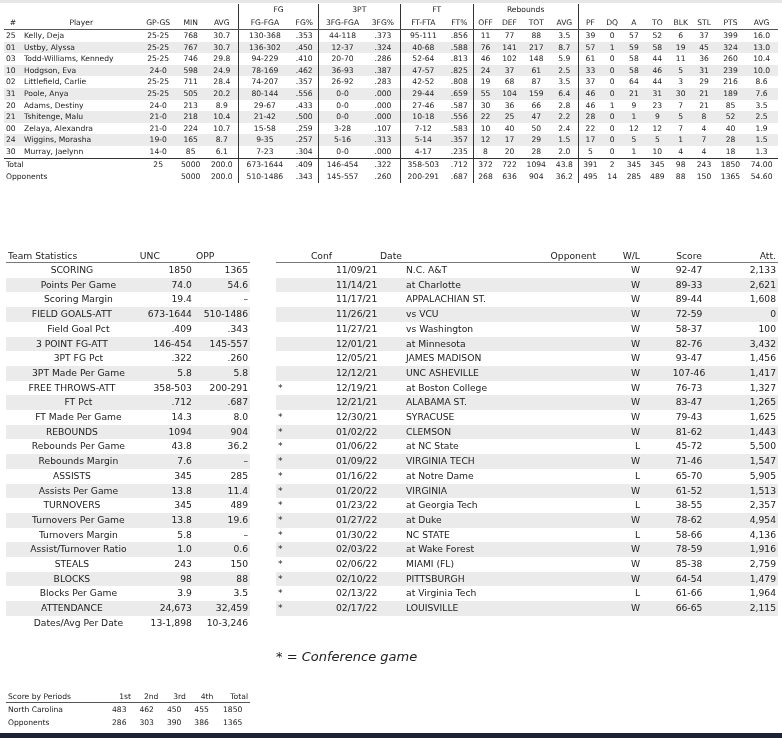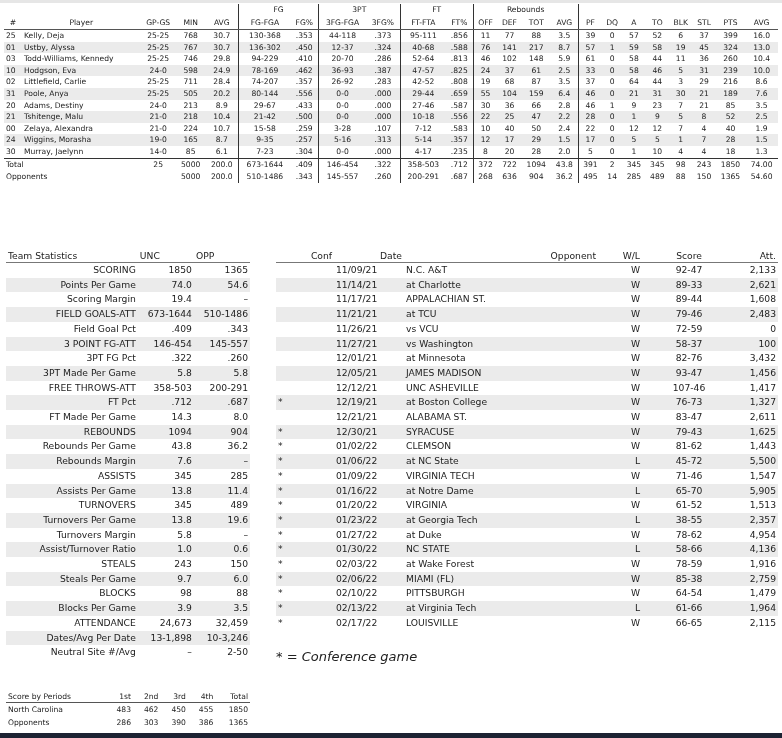--- a/index.html
+++ b/index.html
@@ -20,42 +20,42 @@
   .players tbody tr:nth-child(even) td { background: #ebebeb; }
   .players tbody tr.last td { border-bottom: 1px solid #333; }
   .players tfoot td { height: 12px; }
   .vl { border-left: 1px solid #333; }
 
   
   .teamstats { position: absolute; left: 6px; top: 248px; width: 244px; font-size: 9.2px; }
   .teamstats th { font-weight: normal; text-align: left; border-bottom: 1px solid #777; height: 14px; padding: 0 2px; }
   .teamstats th.lbl { text-align: left; }
   .teamstats td { height: 14.7px; line-height: 14.7px; padding: 0 2px; text-align: right; white-space: nowrap; }
-  .teamstats td.lbl { text-align: right; margin-left: 33px; }
+  .teamstats td.lbl { text-align: center; margin-left: 33px; }
   .teamstats td.sub { padding-left: 15px; }
   .teamstats tbody tr:nth-child(even) td { background: #ebebeb; }
 
   
   .schedule { position: absolute; left: 276px; top: 248px; width: 502px; font-size: 9.2px; }
   .schedule th { font-weight: normal; height: 14px; border-bottom: 1px solid #777; padding: 0 2px; text-align: right; }
   .schedule td { height: 14.7px; line-height: 14.7px; padding: 0 2px; white-space: nowrap; }
   .schedule tbody tr:nth-child(even) td { background: #ebebeb; }
   .c-conf { width: 54px; text-align: left; }
   .c-date { width: 66px; text-align: left; }
   .c-opp { width: 190px; text-align: left; }
   .c-wl { width: 40px; text-align: right; }
   .c-score { width: 90px; text-align: center !important; }
   .c-att { text-align: right !important; }
   .footnote { position: absolute; left: 276px; top: 649px; font-size: 13px; font-style: italic; }
 
   
   .periods { position: absolute; left: 6px; top: 690px; width: 244px; font-size: 7.6px; }
   .periods th { font-weight: normal; border-bottom: 1px solid #555; text-align: right; height: 12px; padding: 0 2px; }
   .periods th.lbl { text-align: left; }
-  .periods td { text-align: right; height: 13px; padding: 0 2px; }
+  .periods td { text-align: center; height: 13px; padding: 0 2px; }
   .periods td.lbl { text-align: left; }
 </style>
 </head>
 <body>
 
 <div class="topbar"></div>
 
 <table class="players">
   <thead>
     <tr class="grp">
@@ -529,48 +529,38 @@
         <td class="lbl sub">Assist/Turnover Ratio</td>
         <td>1.0</td>
         <td>0.6</td>
       </tr>
       <tr>
         <td class="lbl">STEALS</td>
         <td>243</td>
         <td>150</td>
       </tr>
       <tr>
-        <td class="lbl sub">Steals Per Game</td>
-        <td>9.7</td>
-        <td>6.0</td>
-      </tr>
-      <tr>
         <td class="lbl">BLOCKS</td>
         <td>98</td>
         <td>88</td>
       </tr>
       <tr>
         <td class="lbl sub">Blocks Per Game</td>
         <td>3.9</td>
         <td>3.5</td>
       </tr>
       <tr>
         <td class="lbl">ATTENDANCE</td>
         <td>24,673</td>
         <td>32,459</td>
       </tr>
       <tr>
         <td class="lbl sub">Dates/Avg Per Date</td>
         <td>13-1,898</td>
         <td>10-3,246</td>
-      </tr>
-      <tr>
-        <td class="lbl sub">Neutral Site #/Avg</td>
-        <td>–</td>
-        <td>2-50</td>
       </tr>
     </tbody>
 </table>
 
 <table class="schedule">
   <thead>
     <tr>
       <th class="c-conf">Conf</th>
       <th class="c-date">Date</th>
       <th class="c-opp">Opponent</th>
@@ -599,28 +589,20 @@
       <tr>
         <td class="c-conf"></td>
         <td class="c-date">11/17/21</td>
         <td class="c-opp">APPALACHIAN ST.</td>
         <td class="c-wl">W</td>
         <td class="c-score">89-44</td>
         <td class="c-att">1,608</td>
       </tr>
       <tr>
         <td class="c-conf"></td>
-        <td class="c-date">11/21/21</td>
-        <td class="c-opp">at TCU</td>
-        <td class="c-wl">W</td>
-        <td class="c-score">79-46</td>
-        <td class="c-att">2,483</td>
-      </tr>
-      <tr>
-        <td class="c-conf"></td>
         <td class="c-date">11/26/21</td>
         <td class="c-opp">vs VCU</td>
         <td class="c-wl">W</td>
         <td class="c-score">72-59</td>
         <td class="c-att">0</td>
       </tr>
       <tr>
         <td class="c-conf"></td>
         <td class="c-date">11/27/21</td>
         <td class="c-opp">vs Washington</td>
@@ -659,21 +641,21 @@
         <td class="c-wl">W</td>
         <td class="c-score">76-73</td>
         <td class="c-att">1,327</td>
       </tr>
       <tr>
         <td class="c-conf"></td>
         <td class="c-date">12/21/21</td>
         <td class="c-opp">ALABAMA ST.</td>
         <td class="c-wl">W</td>
         <td class="c-score">83-47</td>
-        <td class="c-att">2,611</td>
+        <td class="c-att">1,265</td>
       </tr>
       <tr>
         <td class="c-conf">*</td>
         <td class="c-date">12/30/21</td>
         <td class="c-opp">SYRACUSE</td>
         <td class="c-wl">W</td>
         <td class="c-score">79-43</td>
         <td class="c-att">1,625</td>
       </tr>
       <tr>

